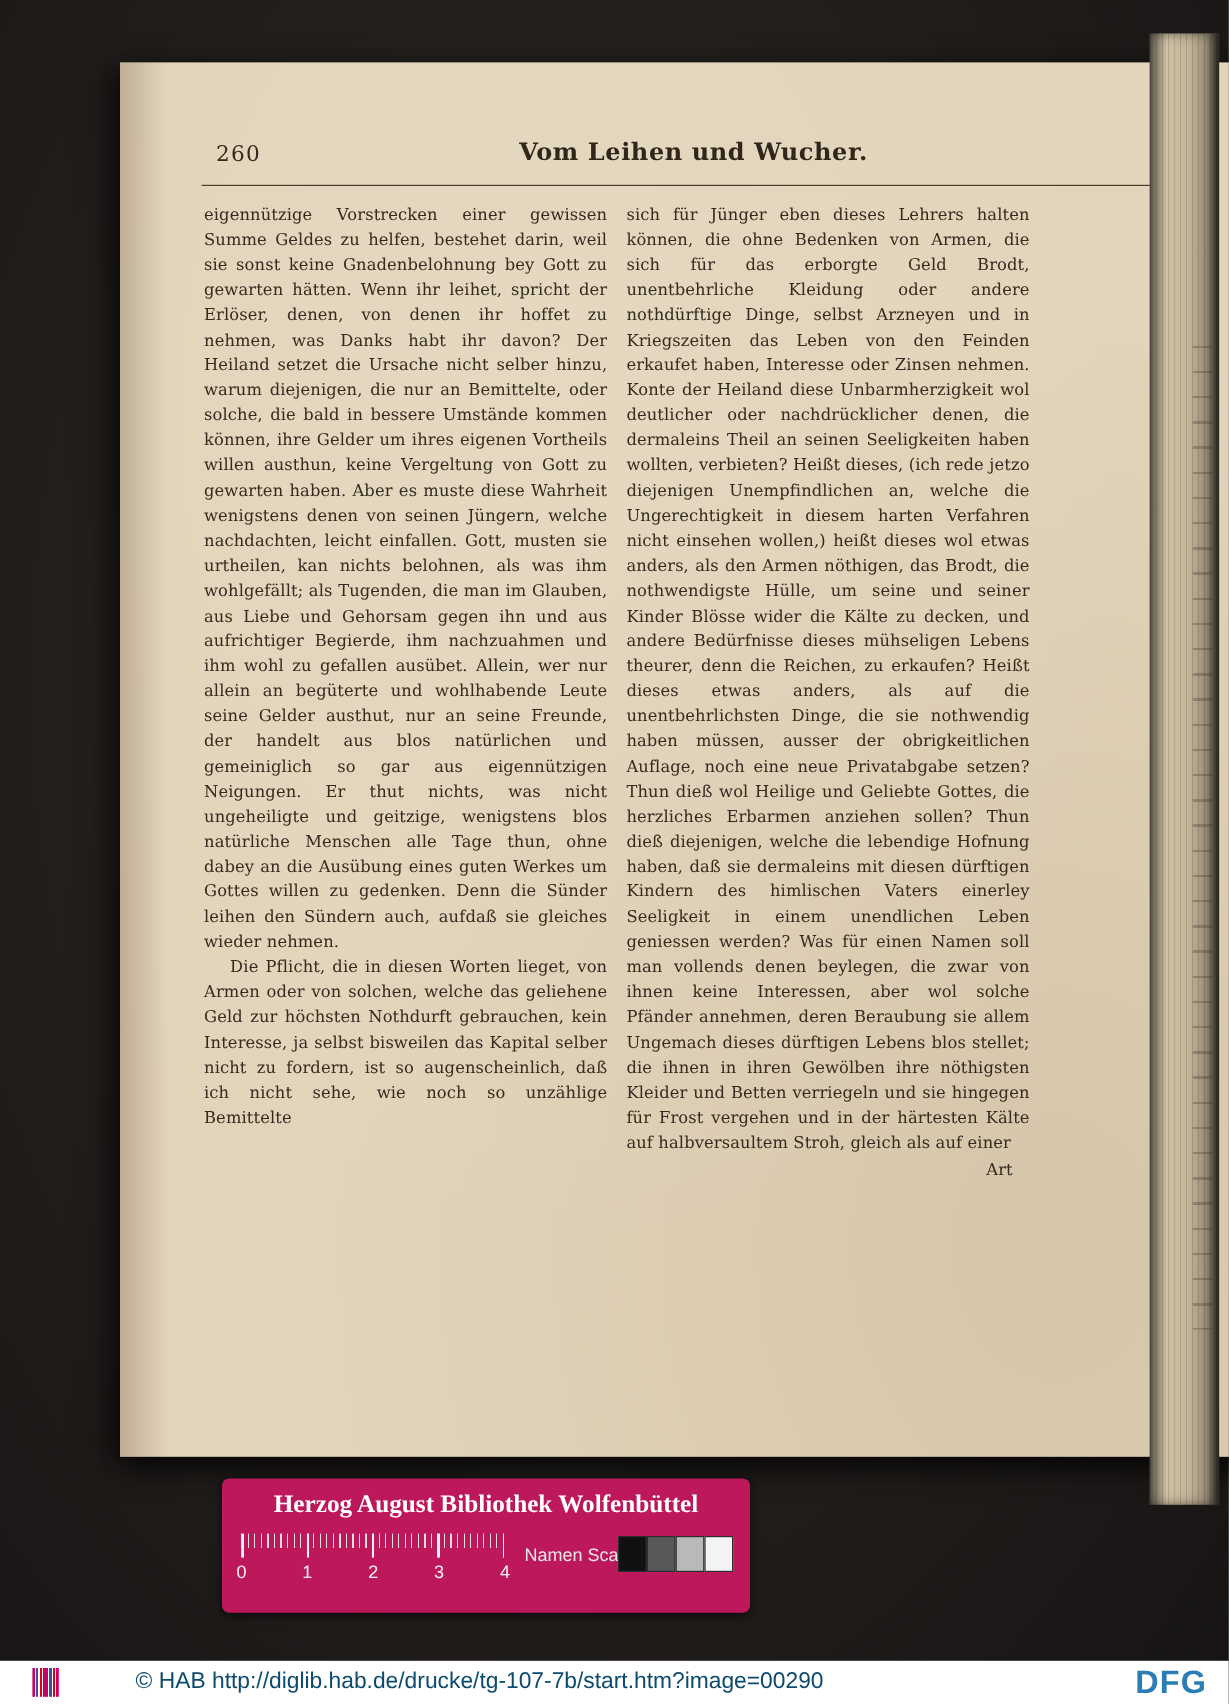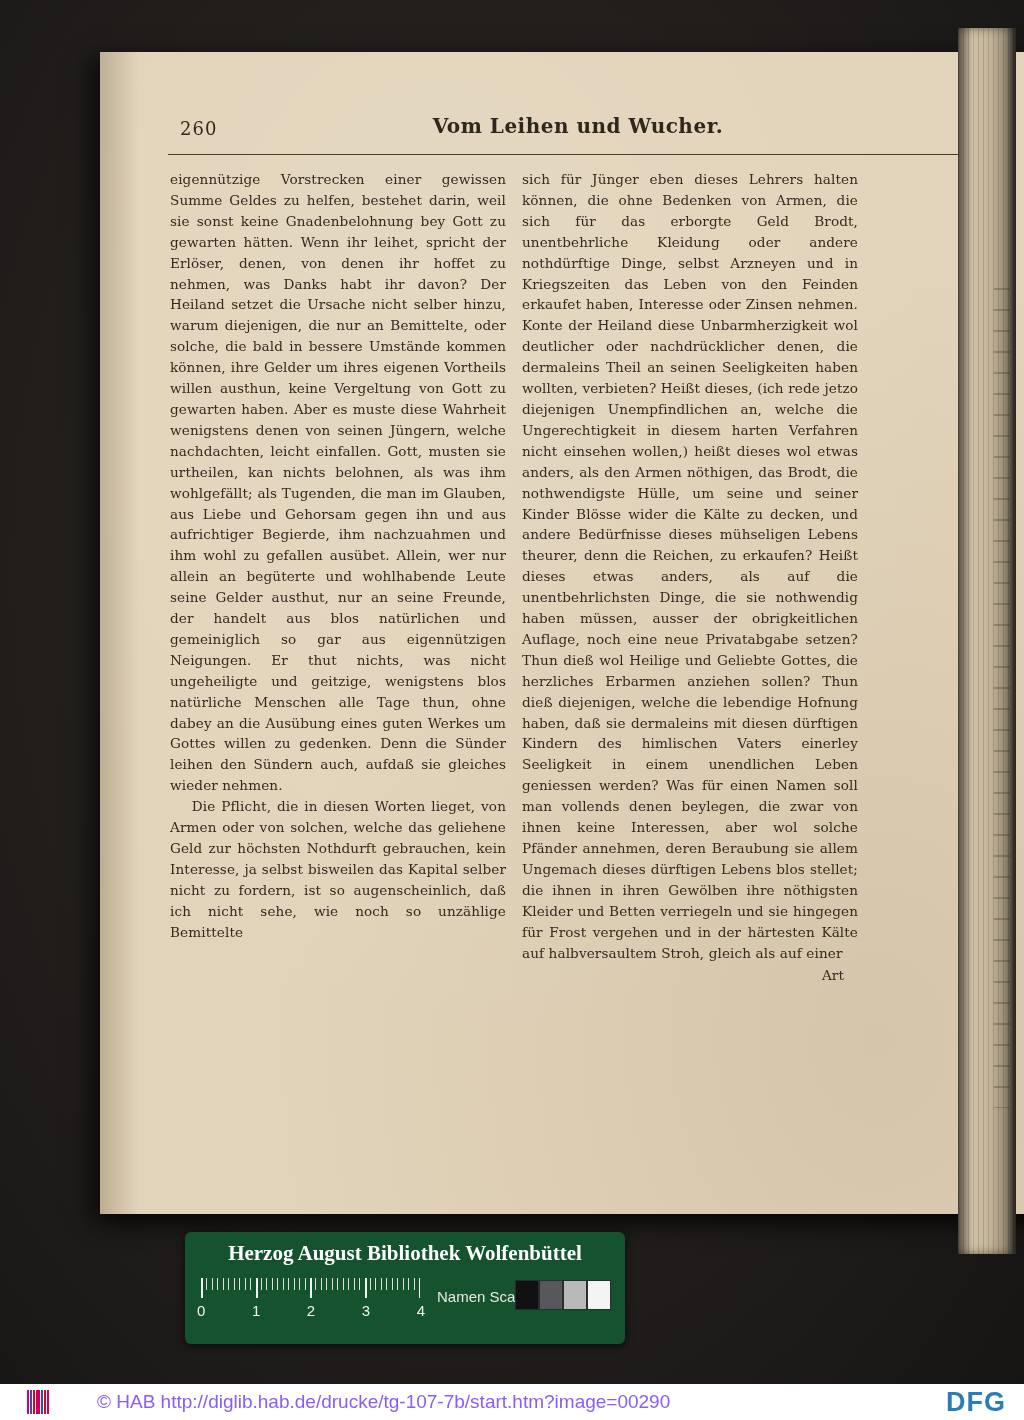--- a/index.html
+++ b/index.html
@@ -53,21 +53,21 @@
     box-shadow: inset -6px 0 10px rgba(0,0,0,.5);
   }
   .page-edge .text-ghost {
     position:absolute; right:6px; top:260px; width:16px; height:820px; opacity:.35;
     background: repeating-linear-gradient(to bottom, rgba(55,45,35,.8) 0 2px, transparent 2px 21px);
   }
 
   
   .lib-label {
     position:absolute; left:185px; top:1232px; width:440px; height:112px;
-    background:#14532d; border-radius:6px; color:#fff;
+    background:#be185d; border-radius:6px; color:#fff;
     box-shadow: 0 2px 8px rgba(0,0,0,.6);
   }
   .lib-title {
     text-align:center; padding-top:9px;
     font-family:"Liberation Serif", serif; font-weight:bold; font-size:21px;
   }
   .lib-row { position:relative; height:62px; margin-top:6px; }
   .ruler {
     position:absolute; left:16px; top:6px; width:219px; height:20px;
     background:
@@ -93,22 +93,22 @@
     position:absolute; left:0; bottom:0; width:1024px; height:36px;
     background:#ffffff; display:flex; align-items:center;
   }
   .hab-barcode {
     width:22px; height:24px; margin-left:27px; flex:0 0 auto;
     background: repeating-linear-gradient(90deg,
       #c9006b 0 2px, #ffffff 2px 3px, #3c4f9d 3px 5px, #ffffff 5px 6px,
       #e2001a 6px 8px, #ffffff 8px 9px, #c9006b 9px 11px);
   }
   .footer-url {
-    margin-left:48px; flex:1 1 auto;
-    font-family:"Liberation Sans", sans-serif; font-size:19px; color:#8b5cf6;
+    margin-left:64px; flex:1 1 auto;
+    font-family:"Liberation Sans", sans-serif; font-size:19px; color:#0c4a6e;
     white-space:nowrap; text-decoration:none;
   }
   .dfg-logo {
     margin-right:18px; flex:0 0 auto;
     font-family:"Liberation Sans", sans-serif; font-weight:bold; font-size:27px;
     color:#2a7db5; letter-spacing:1px; cursor:pointer;
   }
 </style>
 </head>
 <body>

